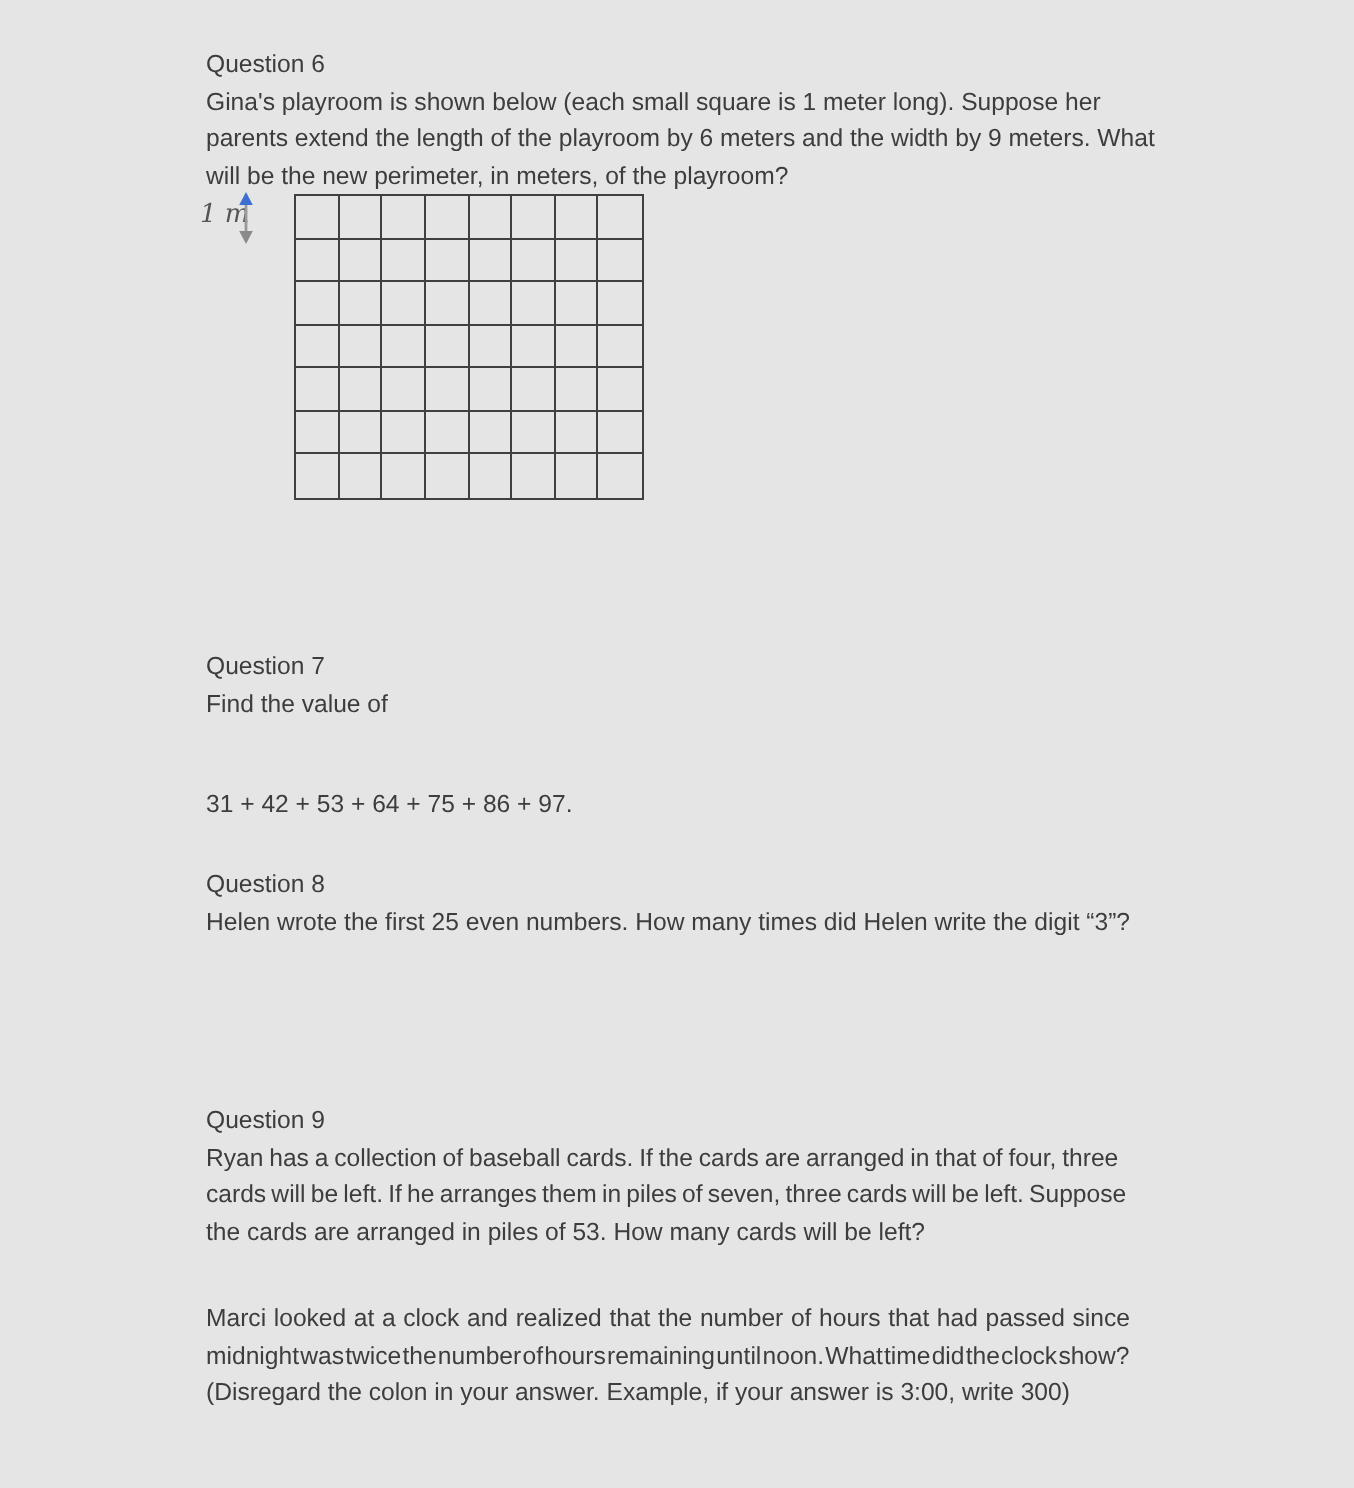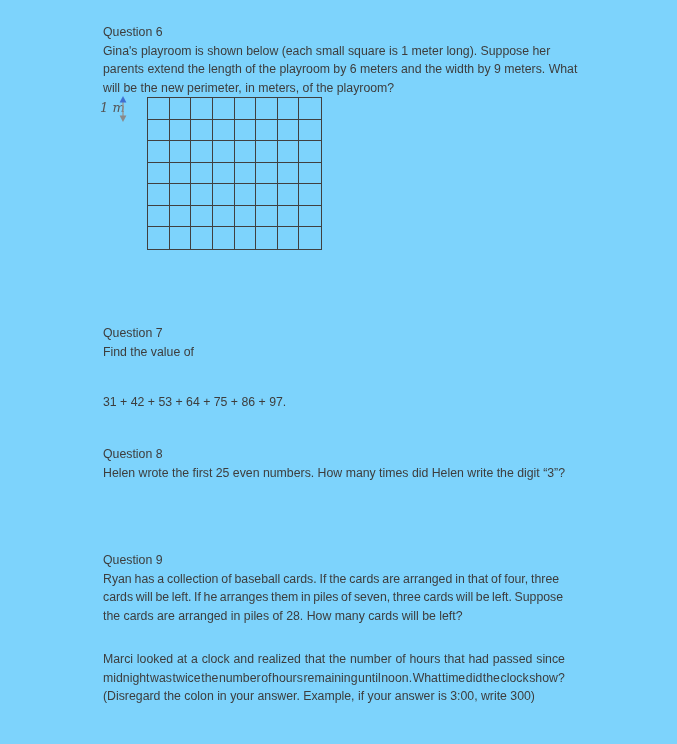--- a/index.html
+++ b/index.html
@@ -10,21 +10,21 @@
     background: #ffffff;
     font-family: "Liberation Sans", sans-serif;
     font-size: 12.3px;
     line-height: 18.6px;
     color: #3d3d3d;
     overflow: hidden;
   }
   .qblock { position: absolute; left: 103px; }
   .q6  { top: 23px; }
   .q7  { top: 324px; }
-  .q8  { top: 433px; margin-top: 12px; }
+  .q8  { top: 433px; }
   .q9  { top: 551px; }
   .q10 { top: 650px; }
   .qtitle { white-space: pre; }
   .line { white-space: pre; }
   .jline { width: 462px; }
   .ws-m05 { word-spacing: -0.5px; }
   .ws-m08 { word-spacing: -0.8px; }
   .ws-p04 { word-spacing: 0.4px; }
   .ws-m28 { word-spacing: -2.8px; }
   .equation { margin-top: 32px; white-space: pre; }
@@ -60,21 +60,21 @@
   }
   .unit-arrow {
     position: absolute;
     left: 117px;
     top: 96px;
   }
 </style>
 </head>
 <body>
 
-<div class="page" style="background: #7dd3fc; color: rgb(61, 61, 61);">
+<div class="page" style="background: #e5e5e5; color: rgb(61, 61, 61);">
 
   <div class="qblock q6">
     <div class="qtitle">Question 6</div>
     <div class="line">Gina's playroom is shown below (each small square is 1 meter long). Suppose her</div>
     <div class="line">parents extend the length of the playroom by 6 meters and the width by 9 meters. What</div>
     <div class="line">will be the new perimeter, in meters, of the playroom?</div>
   </div>
 
   <div class="unit-label">1 m</div>
   <svg class="unit-arrow" width="12" height="26" viewBox="0 0 12 26">
@@ -149,21 +149,21 @@
 
   <div class="qblock q8">
     <div class="qtitle">Question 8</div>
     <div class="line">Helen wrote the first 25 even numbers. How many times did Helen write the digit “3”?</div>
   </div>
 
   <div class="qblock q9">
     <div class="qtitle">Question 9</div>
     <div class="line jline ws-m05">Ryan has a collection of baseball cards. If the cards are arranged in that of four, three</div>
     <div class="line jline ws-m08">cards will be left. If he arranges them in piles of seven, three cards will be left. Suppose</div>
-    <div class="line">the cards are arranged in piles of 28. How many cards will be left?</div>
+    <div class="line">the cards are arranged in piles of 53. How many cards will be left?</div>
   </div>
 
   <div class="qblock q10">
     <div class="line jline ws-p04">Marci looked at a clock and realized that the number of hours that had passed since</div>
     <div class="line jline ws-m28">midnight was twice the number of hours remaining until noon. What time did the clock show?</div>
     <div class="line">(Disregard the colon in your answer. Example, if your answer is 3:00, write 300)</div>
   </div>
 
 </div>
 

